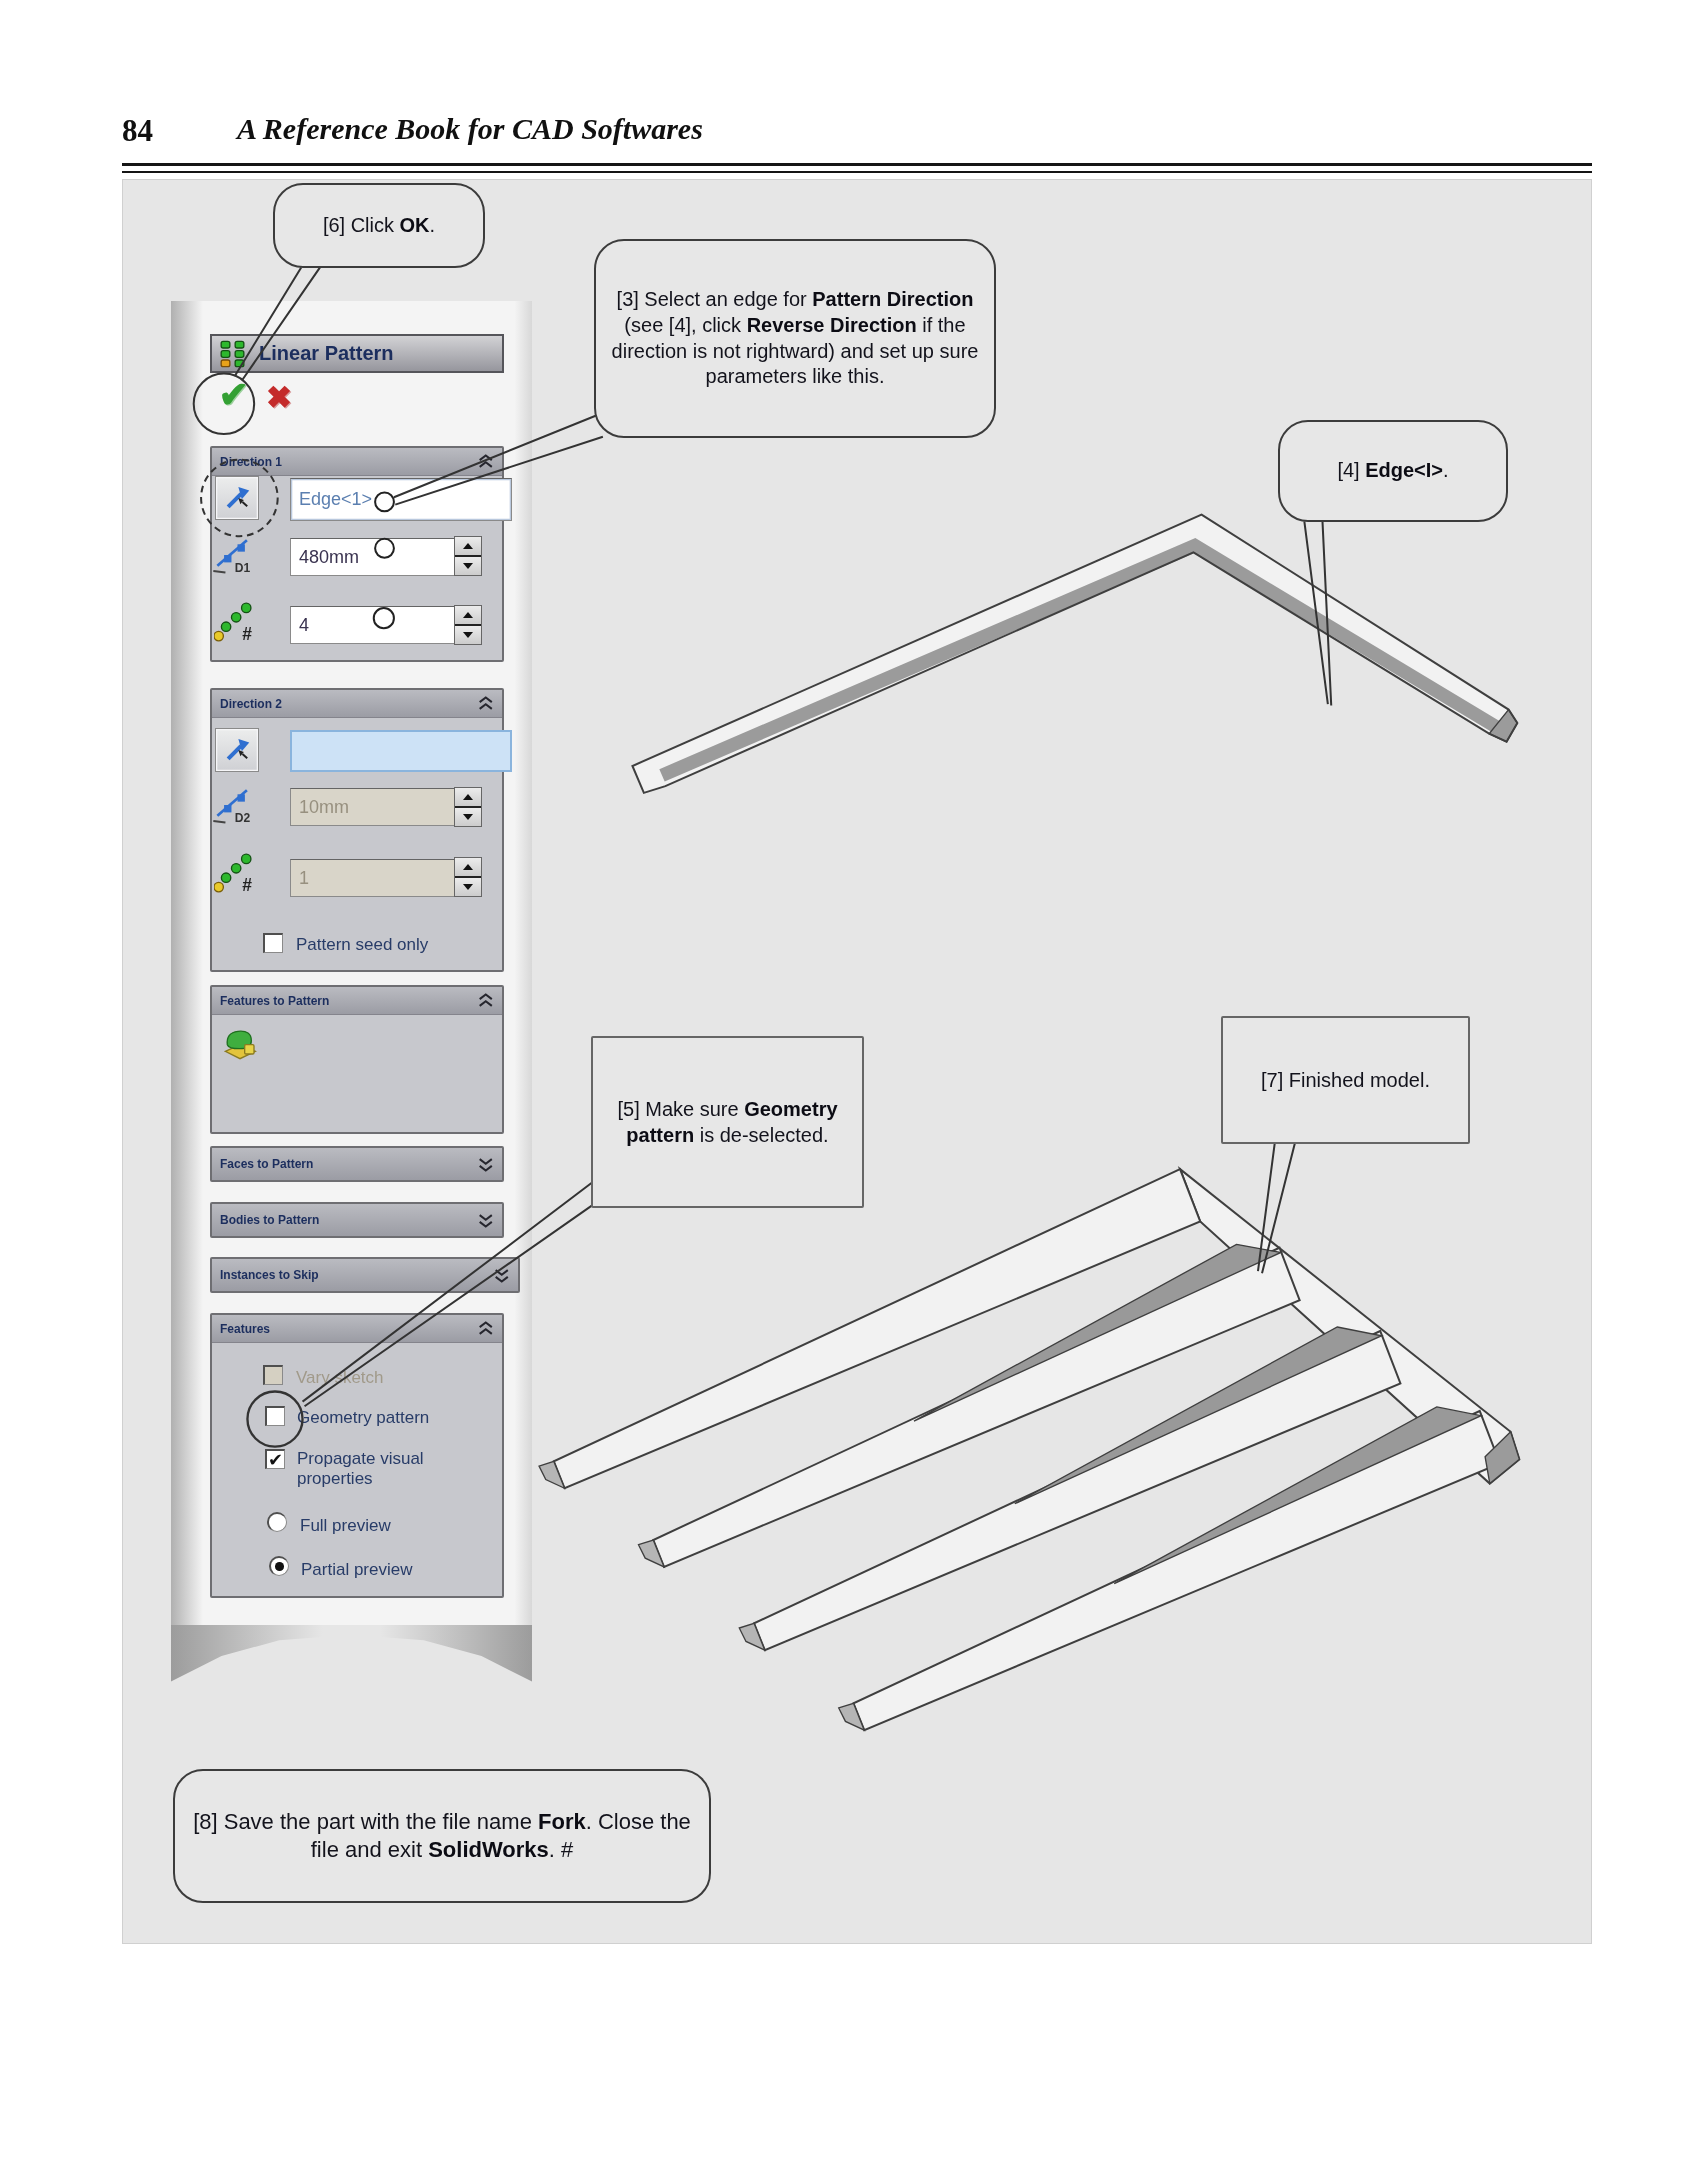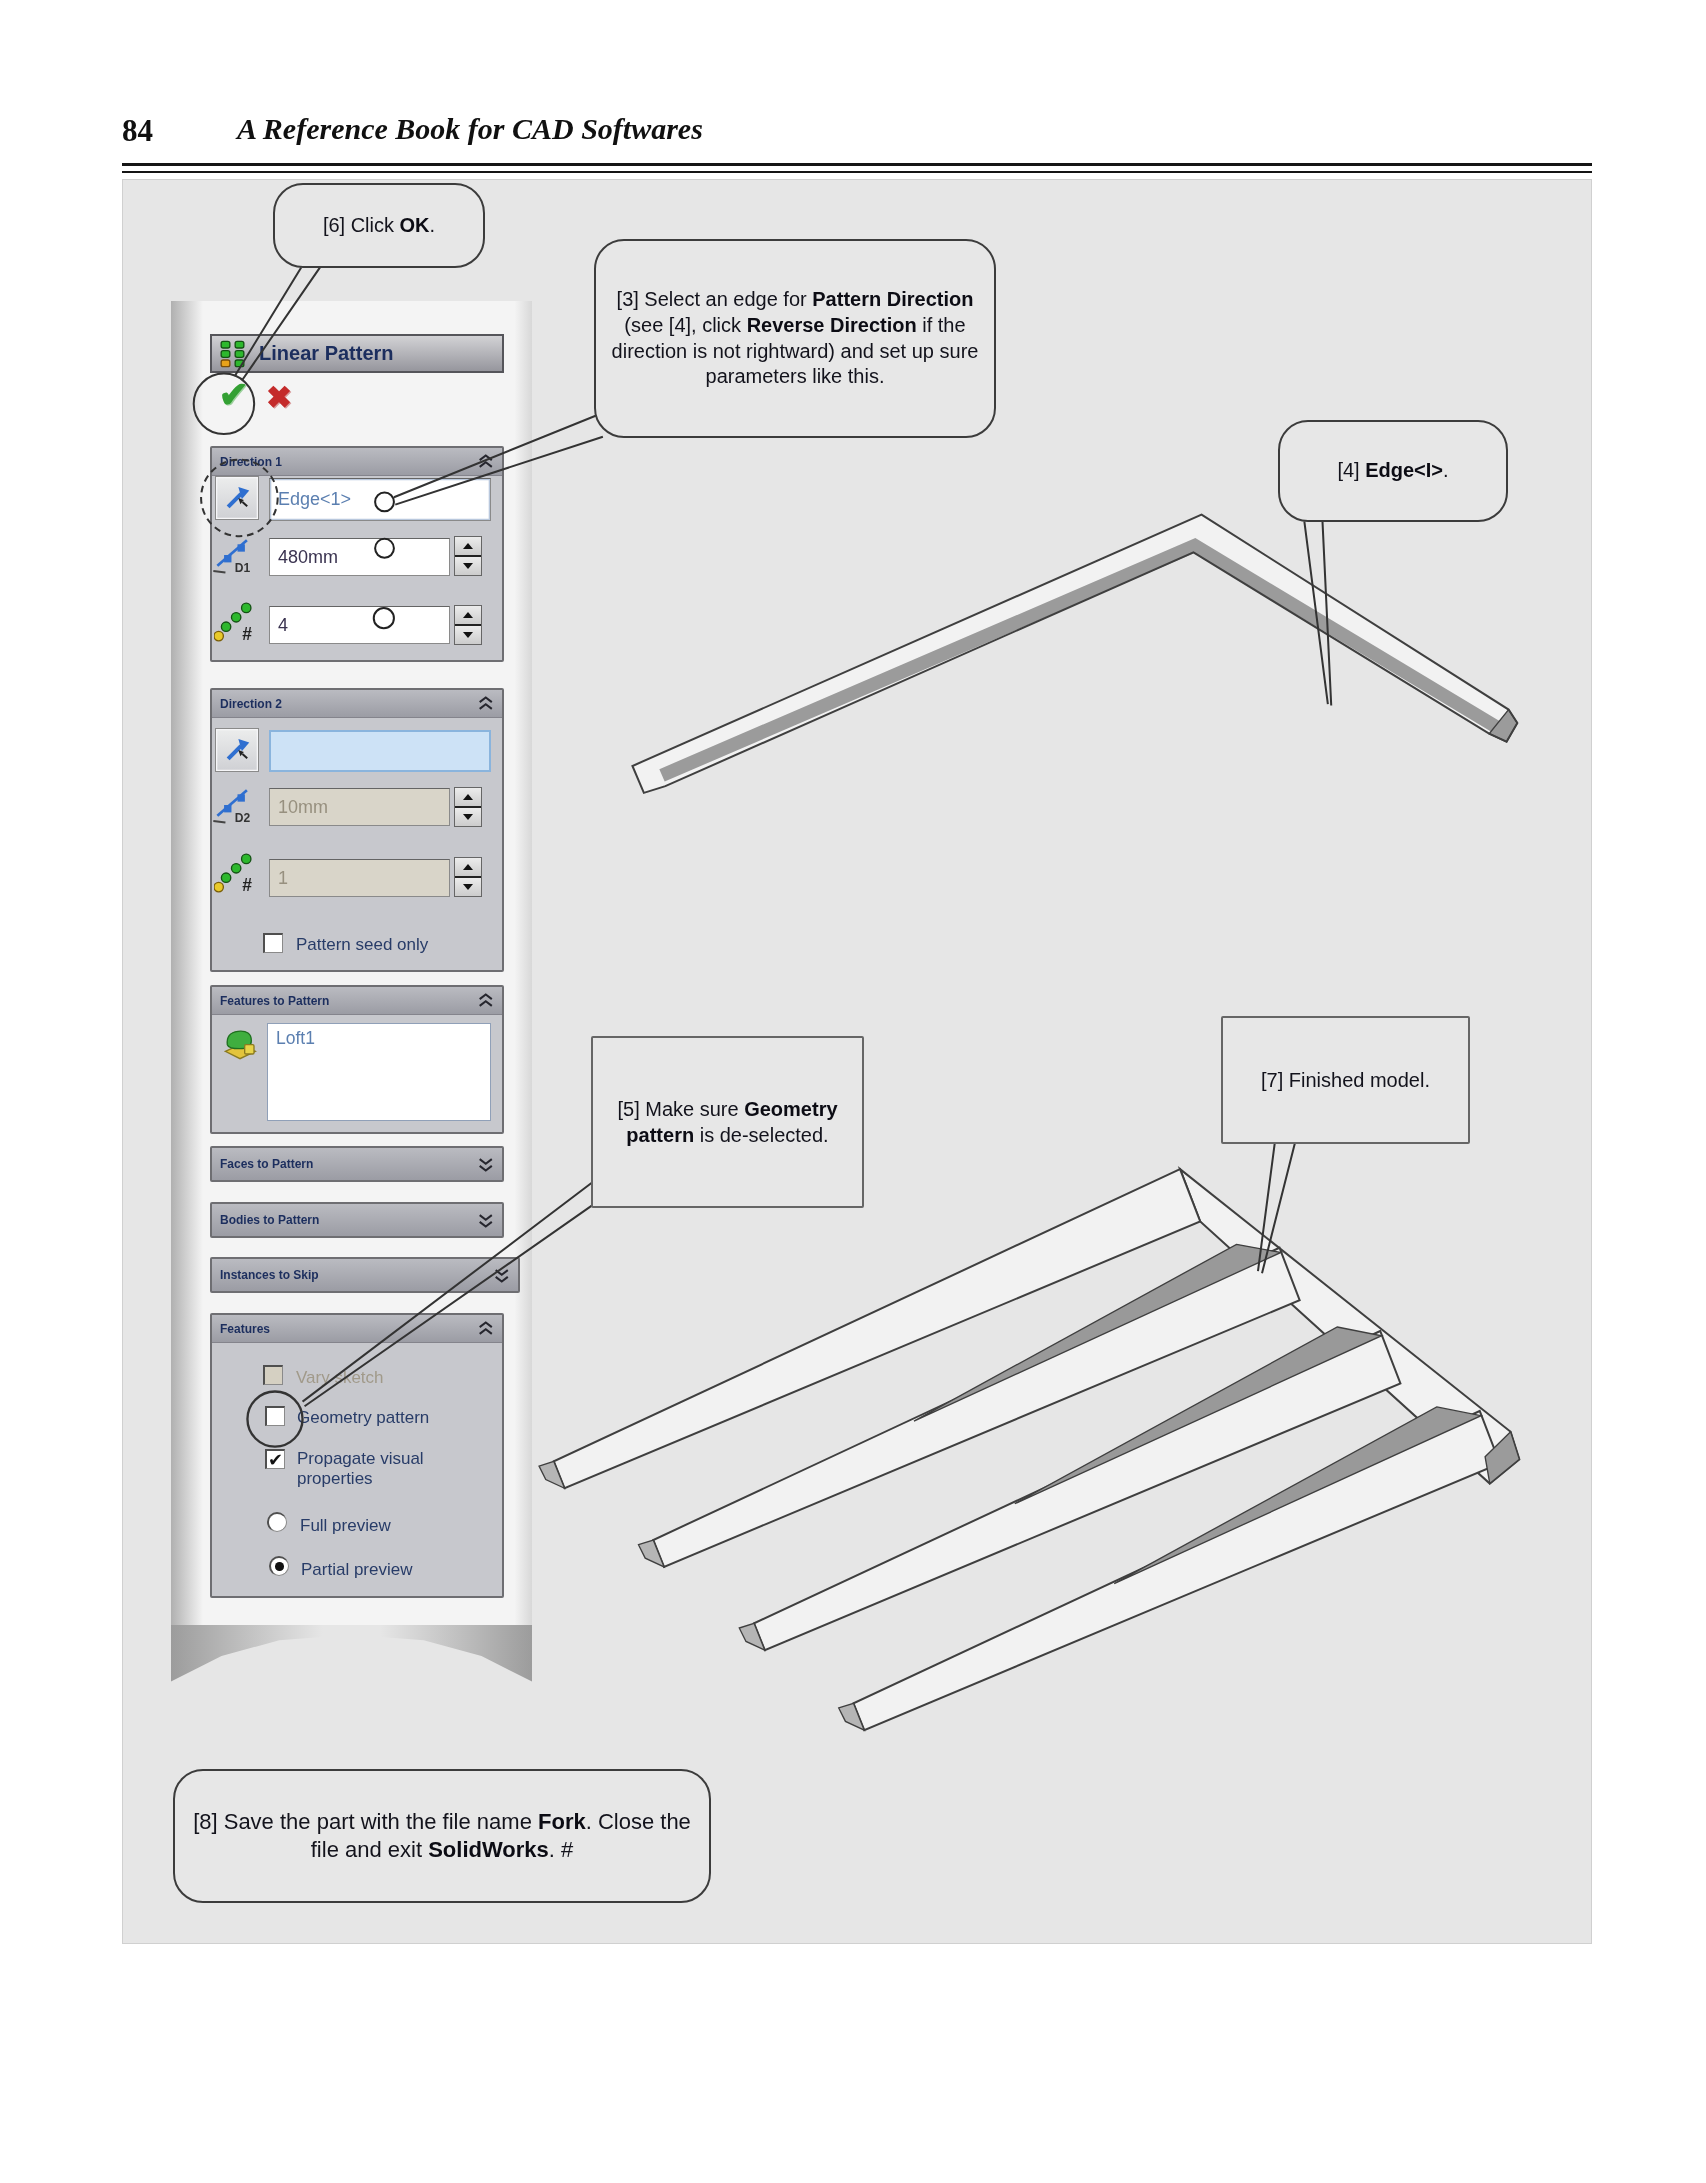--- a/index.html
+++ b/index.html
@@ -23,21 +23,21 @@
   
   .titlebar{background:linear-gradient(#d2d2d5,#96969d);border:2px solid #55555a;
             display:flex;align-items:center;gap:9.4px;padding:0 6.7px;}
   .titletext{color:#1c2e5e;font-weight:bold;font-size:20px;}
   .groupbox{border:2px solid #6e6e72;background:#c7c8cd;border-radius:2px;}
   .grouphead{height:27px;background:linear-gradient(#babbc1,#9b9ca4);
              border-bottom:1.3px solid #84848c;display:flex;align-items:center;
              justify-content:space-between;padding:0 8px;}
   .grouphead .lbl{color:#1c2e5e;font-weight:bold;font-size:12px;}
   .field{background:#fff;border:1.3px solid #8a8a8a;border-top-color:#646464;
-         display:flex;align-items:center;padding:6px 8px;font-size:18px;color:#3a3350;}
+         display:flex;align-items:center;padding:6px 8px;font-size:18px;color:#3a3350;margin-left:21px;}
   .field.disabled{background:#d9d5c9;color:#97907f;}
   .field.active{background:#cde2f6;border:2px solid #8ab4dd;}
   .revbtn{background:linear-gradient(#eceded,#cfd0d4);border:1.3px solid #8a8a8a;
           box-shadow:inset 0 0 0 1.3px #f6f6f8;display:flex;align-items:center;justify-content:center;}
   .spin{display:flex;flex-direction:column;border:1.3px solid #666;background:#222;gap:1.3px;}
   .spinbtn{flex:1;background:linear-gradient(#ececec,#cccccc);display:flex;
            align-items:center;justify-content:center;}
   .tri-up{width:0;height:0;border-left:5.4px solid transparent;border-right:5.4px solid transparent;
           border-bottom:6.7px solid #111;}
   .tri-dn{width:0;height:0;border-left:5.4px solid transparent;border-right:5.4px solid transparent;
@@ -232,23 +232,20 @@
       </span>
     </div>
   </div>
   <div class="abs" style="left:222px;top:1027px;">
     <svg width="36" height="34" viewBox="0 0 54 50">
       <polygon points="5,36 27,26 50,36 27,47" fill="#e3c43c" stroke="#8a7a20" stroke-width="2"></polygon>
       <path d="M8,26 Q6,8 24,6 Q44,4 44,20 Q44,32 26,32 Q10,32 8,26 Z" fill="#3fae3f" stroke="#1f6f1f" stroke-width="2"></path>
       <rect x="34" y="26" width="14" height="14" rx="2" fill="#e8d44a" stroke="#8a7a20" stroke-width="2"></rect>
     </svg>
   </div>
-  <div class="abs listbox" style="left:267px;top:1023px;width:224px;height:98px;">
-    <span>Loft1</span>
-  </div>
 
   <div class="abs groupbox" style="left:210px;top:1146px;width:294px;height:36px;">
     <div class="grouphead" style="border-bottom:none;height:100%;">
       <span class="lbl">Faces to Pattern</span>
       <span>
         <svg width="17.5" height="15" viewBox="0 0 26 22">
           <path d="M4,3 L13,10 L22,3 M4,13 L13,20 L22,13" stroke="#26262e" stroke-width="3" fill="none"></path>
         </svg>
       </span>
     </div>

